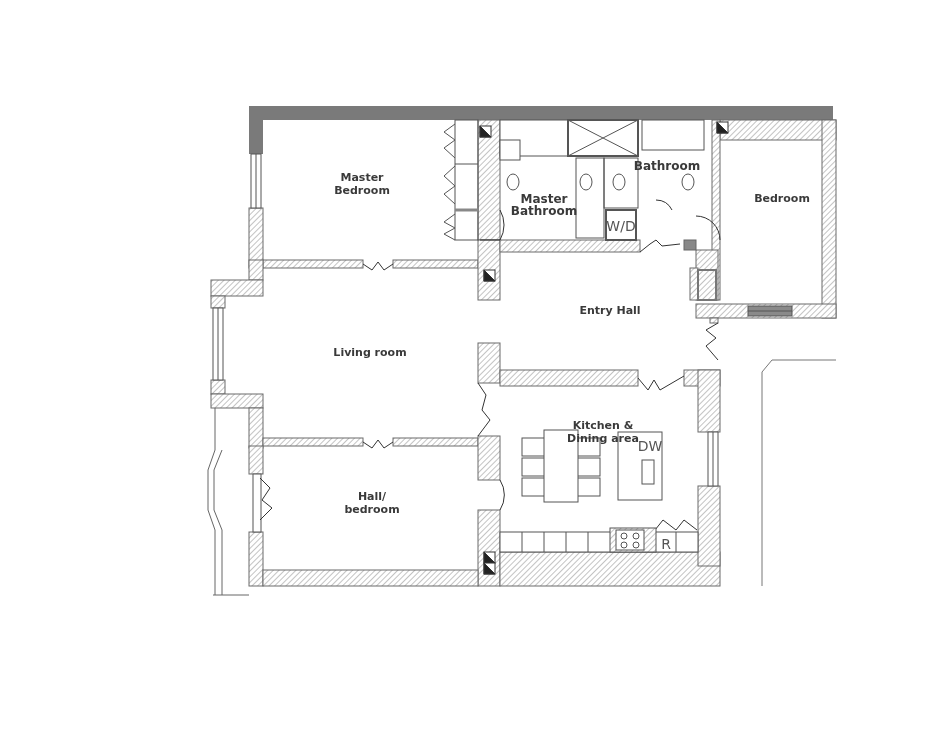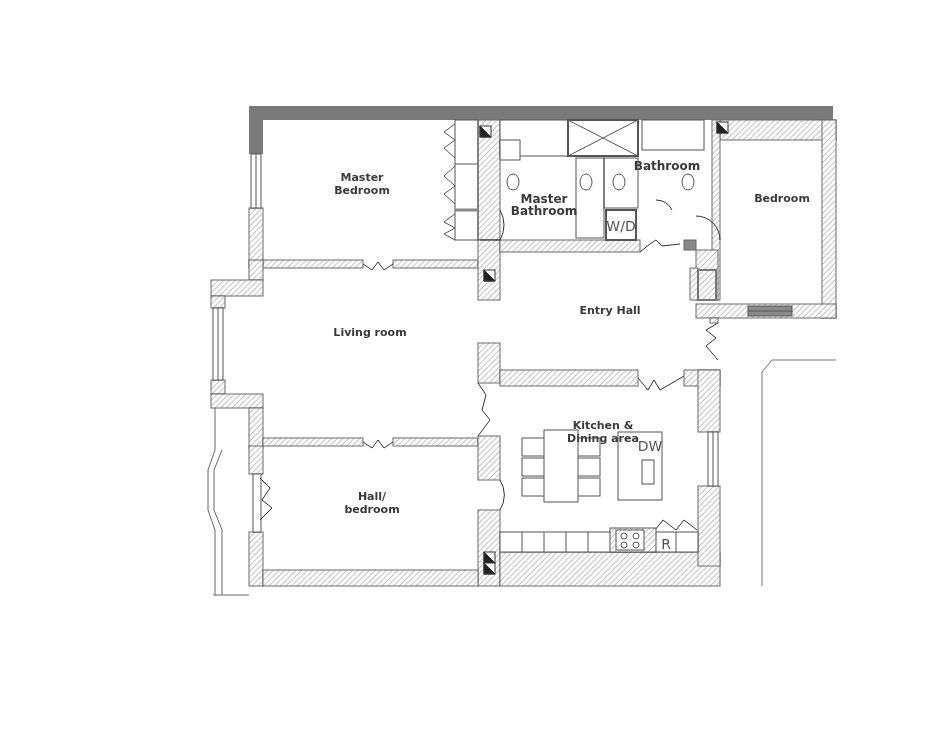--- a/index.html
+++ b/index.html
@@ -175,21 +175,21 @@
     <rect x="684" y="240" width="12" height="10" fill="#888" stroke="#666"></rect>
   </g>
 </svg>
 
 <div class="lbl" style="left:362px;top:184px">Master
 Bedroom</div>
 <div class="lbl small" style="left:544px;top:205px">Master
 Bathroom</div>
 <div class="lbl small" style="left:667px;top:166px">Bathroom</div>
 <div class="lbl" style="left:782px;top:198px">Bedroom</div>
-<div class="lbl" style="left:370px;top:332px">Living room</div>
+<div class="lbl" style="left:370px;top:352px">Living room</div>
 <div class="lbl" style="left:610px;top:310px">Entry Hall</div>
 <div class="lbl" style="left:603px;top:432px">Kitchen &amp;
 Dining area</div>
 <div class="lbl" style="left:372px;top:503px">Hall/
 bedroom</div>
 
 <div class="fix" style="left:621px;top:226px">W/D</div>
 <div class="fix" style="left:650px;top:446px">DW</div>
 <div class="fix" style="left:666px;top:544px">R</div>
 

